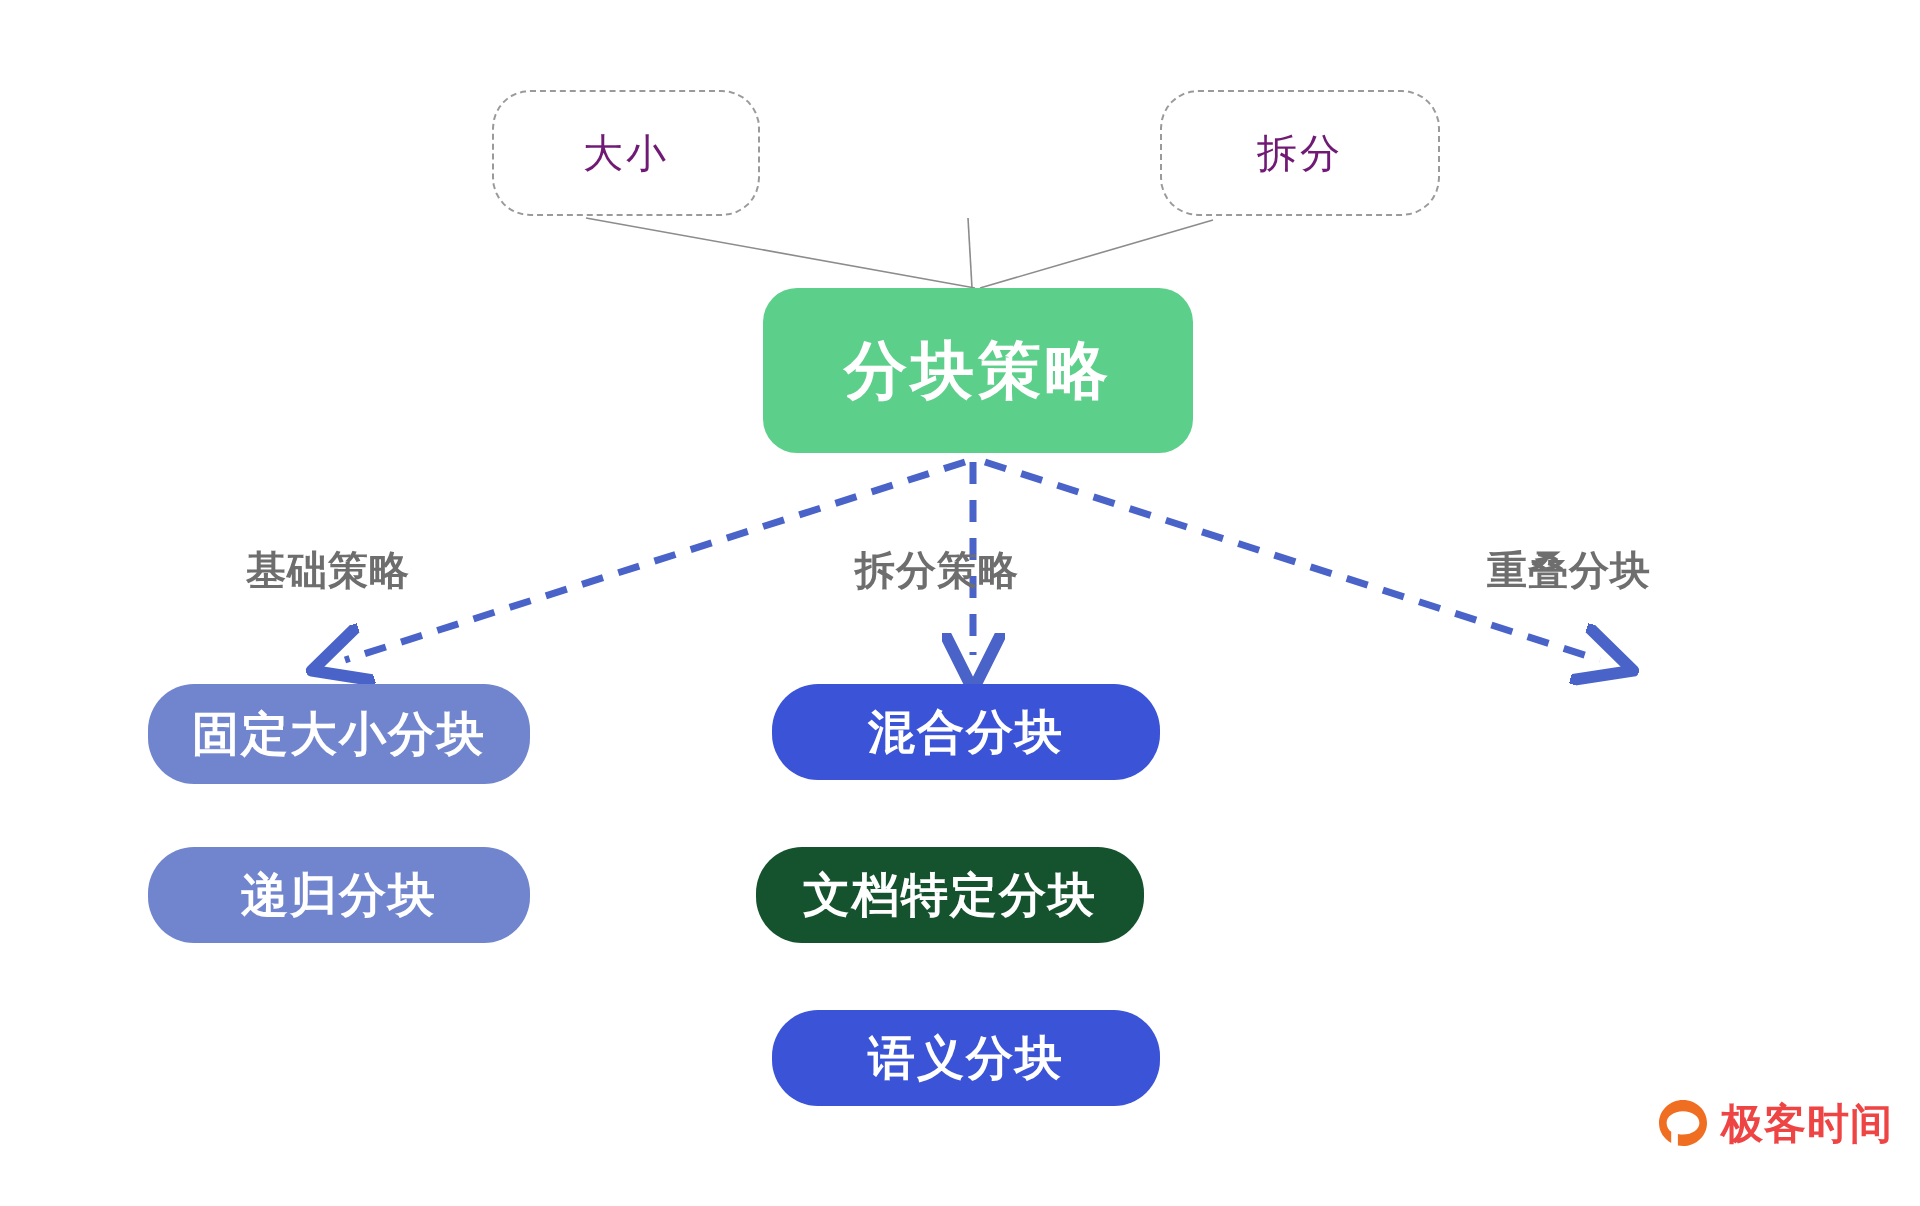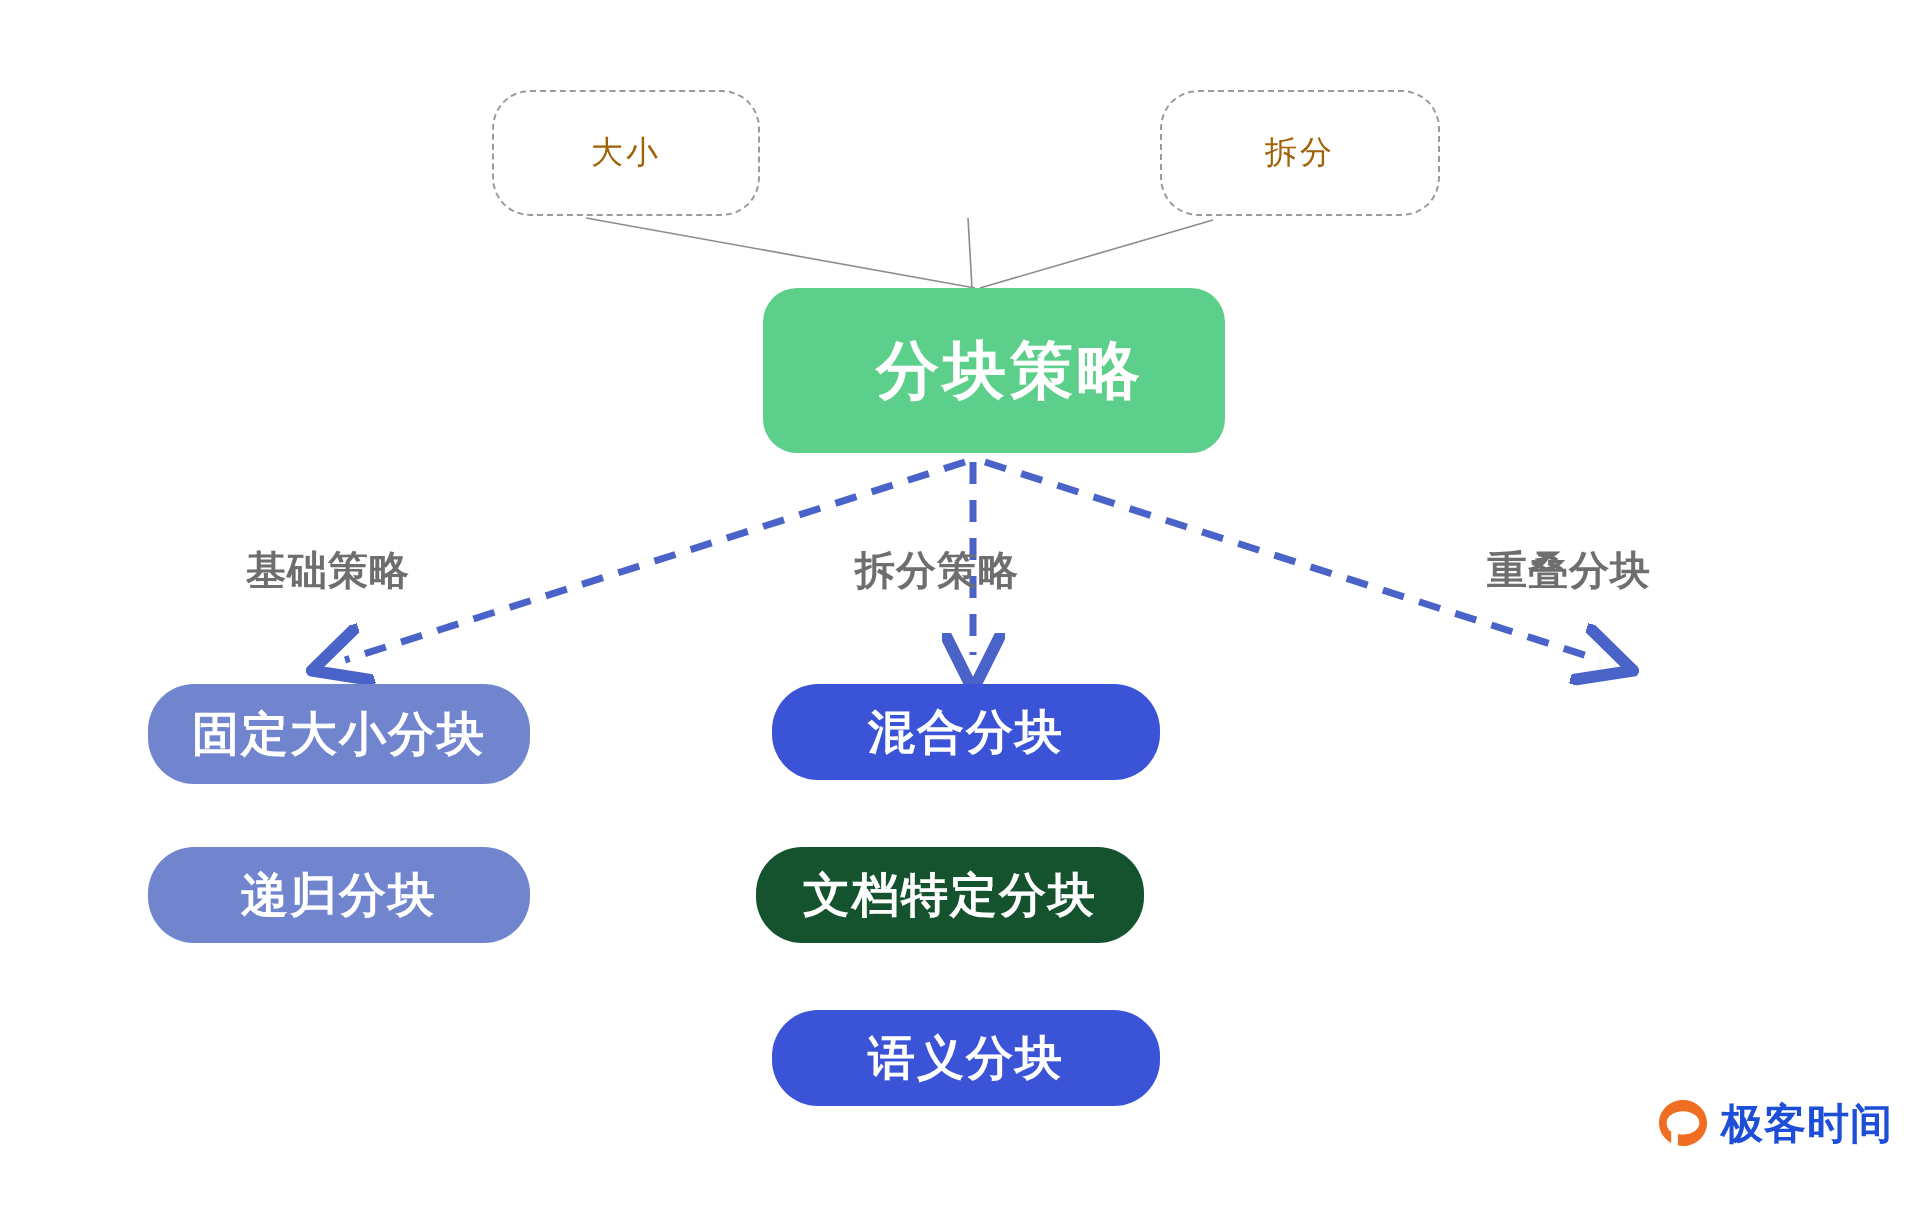--- a/index.html
+++ b/index.html
@@ -27,22 +27,22 @@
   }
 
   
   .chip {
     position: absolute;
     display: flex;
     align-items: center;
     justify-content: center;
     border: 2.5px dashed #9a9a9a;
     border-radius: 38px;
-    color: #a16207;
-    font-size: 32px;
+    color: #701a75;
+    font-size: 40px;
     letter-spacing: 3px;
     background: #ffffff;
     box-sizing: border-box;
   }
   .chip-0 { left: 492px; top: 90px;  width: 268px; height: 126px; }
   .chip-1 { left: 835px; top: 90px;  width: 268px; height: 126px; }
   .chip-2 { left: 1160px;top: 90px;  width: 280px; height: 126px; }
 
   
   .root-node {
@@ -53,21 +53,20 @@
     height: 165px;
     background: #5CCF8A;
     border-radius: 34px;
     display: flex;
     align-items: center;
     justify-content: center;
     color: #ffffff;
     font-size: 63px;
     font-weight: bold;
     letter-spacing: 4px;
-    padding-left: 32px;
   }
 
   
   .branch-label {
     position: absolute;
     color: #6e6e6e;
     font-size: 40px;
     font-weight: bold;
     letter-spacing: 1px;
     white-space: nowrap;
@@ -111,21 +110,21 @@
     gap: 12px;
   }
   .logo-mark {
     width: 52px;
     height: 52px;
     flex: 0 0 auto;
   }
   .logo-text {
     font-size: 42px;
     font-weight: bold;
-    color: #1d4ed8;
+    color: #ef4444;
     letter-spacing: 1px;
     white-space: nowrap;
   }
 </style>
 </head>
 <body>
 
 <div id="canvas">
 
   <svg id="edges" viewBox="0 0 1920 1206" xmlns="http://www.w3.org/2000/svg">

